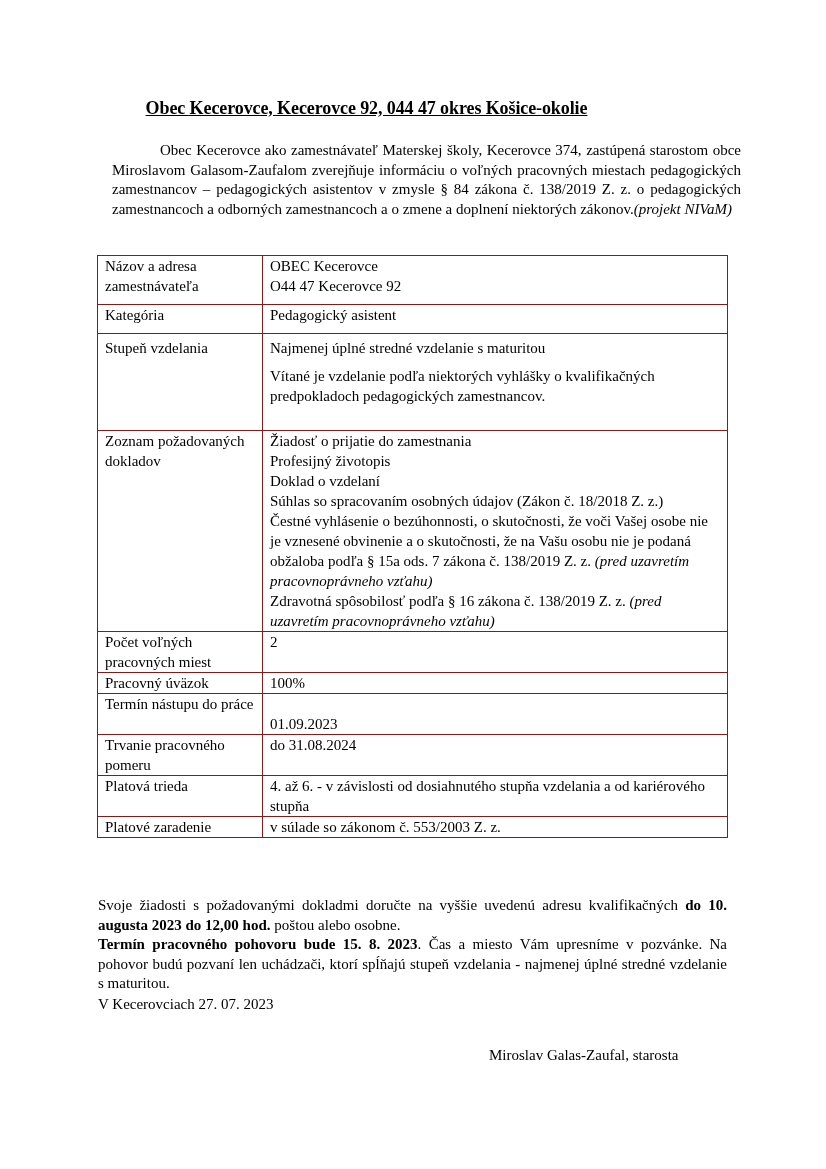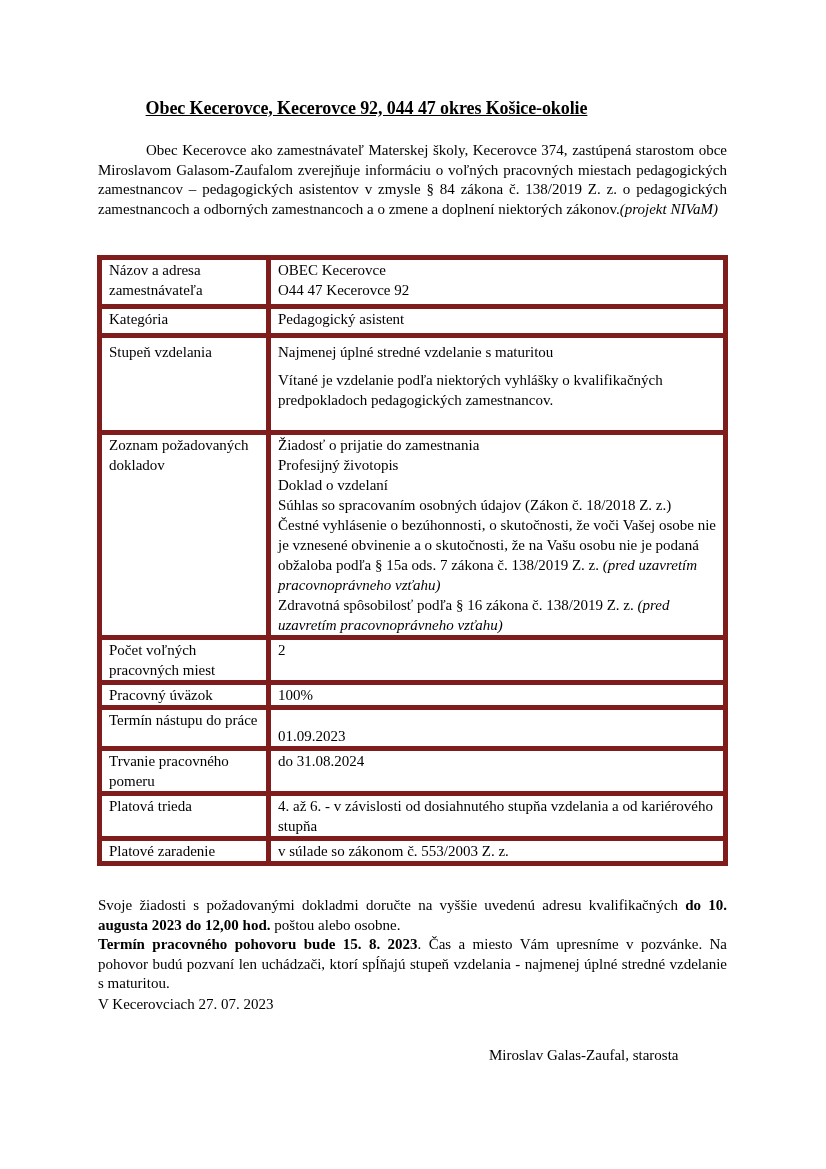--- a/index.html
+++ b/index.html
@@ -5,31 +5,31 @@
     html, body { margin: 0; padding: 0; background: #ffffff; }
     body {
       width: 826px; height: 1169px; position: relative; overflow: hidden;
       font-family: "Liberation Serif", serif; color: #000; font-size: 15px;
     }
     .title {
       position: absolute; left: 0; width: 733px; top: 98px; text-align: center;
       font-weight: bold; font-size: 18px; text-decoration: underline; letter-spacing: -0.1px;
     }
     .intro {
-      position: absolute; left: 98px; width: 629px; top: 141px;
+      position: absolute; left: 112px; width: 629px; top: 141px;
       text-align: justify; line-height: 19.5px; font-size: 15px;
     }
     .intro .indent { display: inline-block; width: 48px; }
     .intro i { font-style: italic; }
     table.info {
       position: absolute; left: 97px; top: 255px; width: 631px;
       border-collapse: collapse; table-layout: fixed; font-size: 15px;
     }
     table.info td {
-      border: 5px solid #7f1d1d; vertical-align: top; padding: 0 7px 0 7px;
+      border: 1px solid #7f1d1d; vertical-align: top; padding: 0 7px 0 7px;
       line-height: 20px;
     }
     table.info td.label { width: 150px; }
     .small { font-size: 13px; line-height: 16px; }
     .u { text-decoration: underline; }
     .it { font-style: italic; }
     .gap { height: 8px; }
     .closing {
       position: absolute; left: 98px; width: 629px; top: 896px;
       text-align: justify; line-height: 19.5px;

